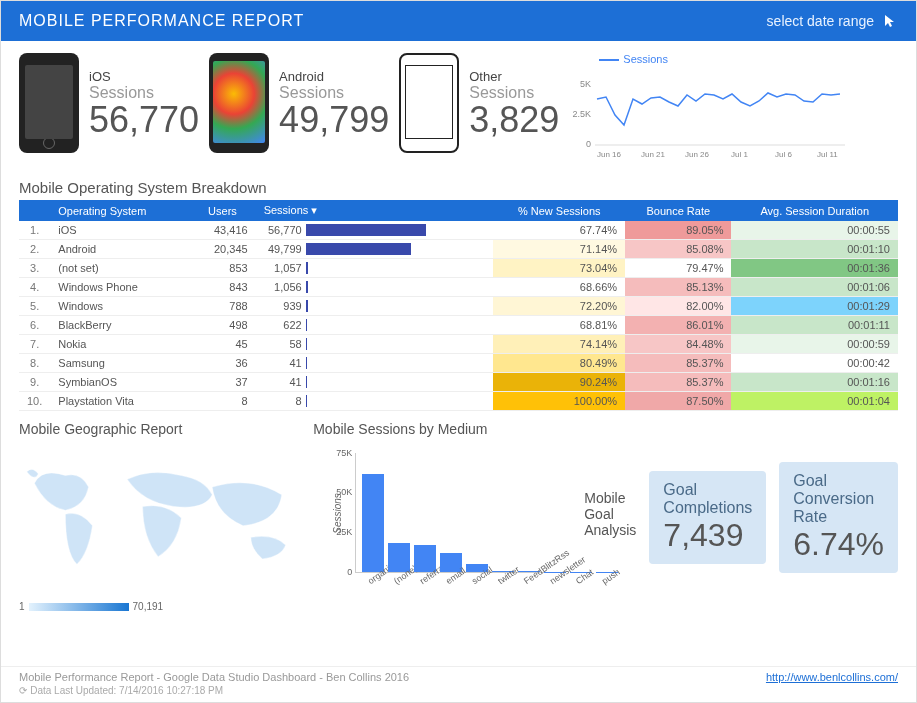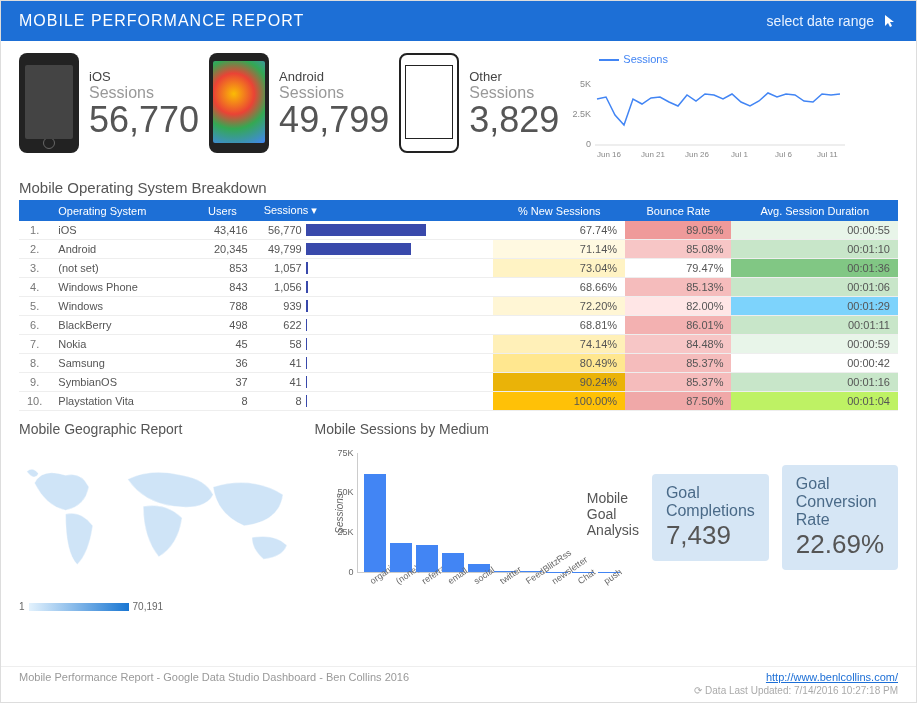--- a/index.html
+++ b/index.html
@@ -41,25 +41,25 @@
   .sess-bar{height:12px;background:#3949ab;}
   td.pct{text-align:right; position:relative;}
   td.heat{text-align:right;}
   .bottom-row{display:flex;padding:10px 18px 0;gap:16px;}
   .geo{flex:1.2;}
   .medium{flex:1.1;}
   .goals{flex:0.8;display:flex;flex-direction:row;gap:13px;align-items:center;}
   .panel-title{font-size:14px;color:#555;margin-bottom:6px;font-weight:400;}
   .goal-card{background:#d6e6f5;border-radius:4px;padding:10px 14px;}
   .goal-card .gl{font-size:16px;color:#4a6a88;font-weight:300;}
-  .goal-card .gv{font-size:26px;color:#555;font-weight:300;}
+  .goal-card .gv{font-size:32px;color:#555;font-weight:300;}
   .footer{position:absolute;bottom:0;left:0;right:0;padding:4px 18px 6px;border-top:1px solid #eee;}
   .footer .attribution{font-size:11px;color:#999;display:flex;justify-content:space-between;}
   .footer a{color:#1d6fd6;font-size:11px;}
-  .footer .updated{font-size:10px;color:#aaa;text-align:right;margin-top:2px;}
+  .footer .updated{font-size:10px;color:#aaa;margin-top:2px;}
   .map-legend{font-size:10px;color:#666;display:flex;align-items:center;gap:4px;margin-top:4px;}
   .map-gradient{width:100px;height:8px;background:linear-gradient(to right,#e3f2fd,#1976d2);}
   svg.worldmap path{fill:#cfe4f7;stroke:#fff;stroke-width:0.5;}
   .bar-chart{position:relative;height:170px;}
   .bar-area{position:absolute;left:42px;right:4px;top:10px;bottom:40px;border-left:1px solid #ccc;border-bottom:1px solid #ccc;}
   .bar-col{position:absolute;bottom:0;background:#4285f4;width:22px;}
   .bar-lbl{position:absolute;font-size:9px;color:#666;transform:rotate(-35deg);transform-origin:left top;white-space:nowrap;}
   .y-lbl{position:absolute;right:calc(100% + 4px);font-size:9px;color:#666;transform:translateY(-50%);}
   .y-title{position:absolute;left:4px;top:50%;transform:rotate(-90deg) translateX(20px);font-size:10px;color:#666;font-style:italic;}
   .spark-svg{width:280px;height:100px;}
@@ -334,21 +334,21 @@
     </div>
 
     <div class="goals">
       <div class="panel-title">Mobile Goal Analysis</div>
       <div class="goal-card">
         <div class="gl">Goal Completions</div>
         <div class="gv">7,439</div>
       </div>
       <div class="goal-card">
         <div class="gl">Goal Conversion Rate</div>
-        <div class="gv">22.69%</div>
+        <div class="gv">6.74%</div>
       </div>
     </div>
   </div>
 
   <div class="footer">
     <div class="attribution">
       <span>Mobile Performance Report - Google Data Studio Dashboard - Ben Collins 2016</span>
       <a href="#">http://www.benlcollins.com/</a>
     </div>
     <div class="updated">⟳ <span>Data Last Updated: 7/14/2016 10:27:18 PM</span></div>

